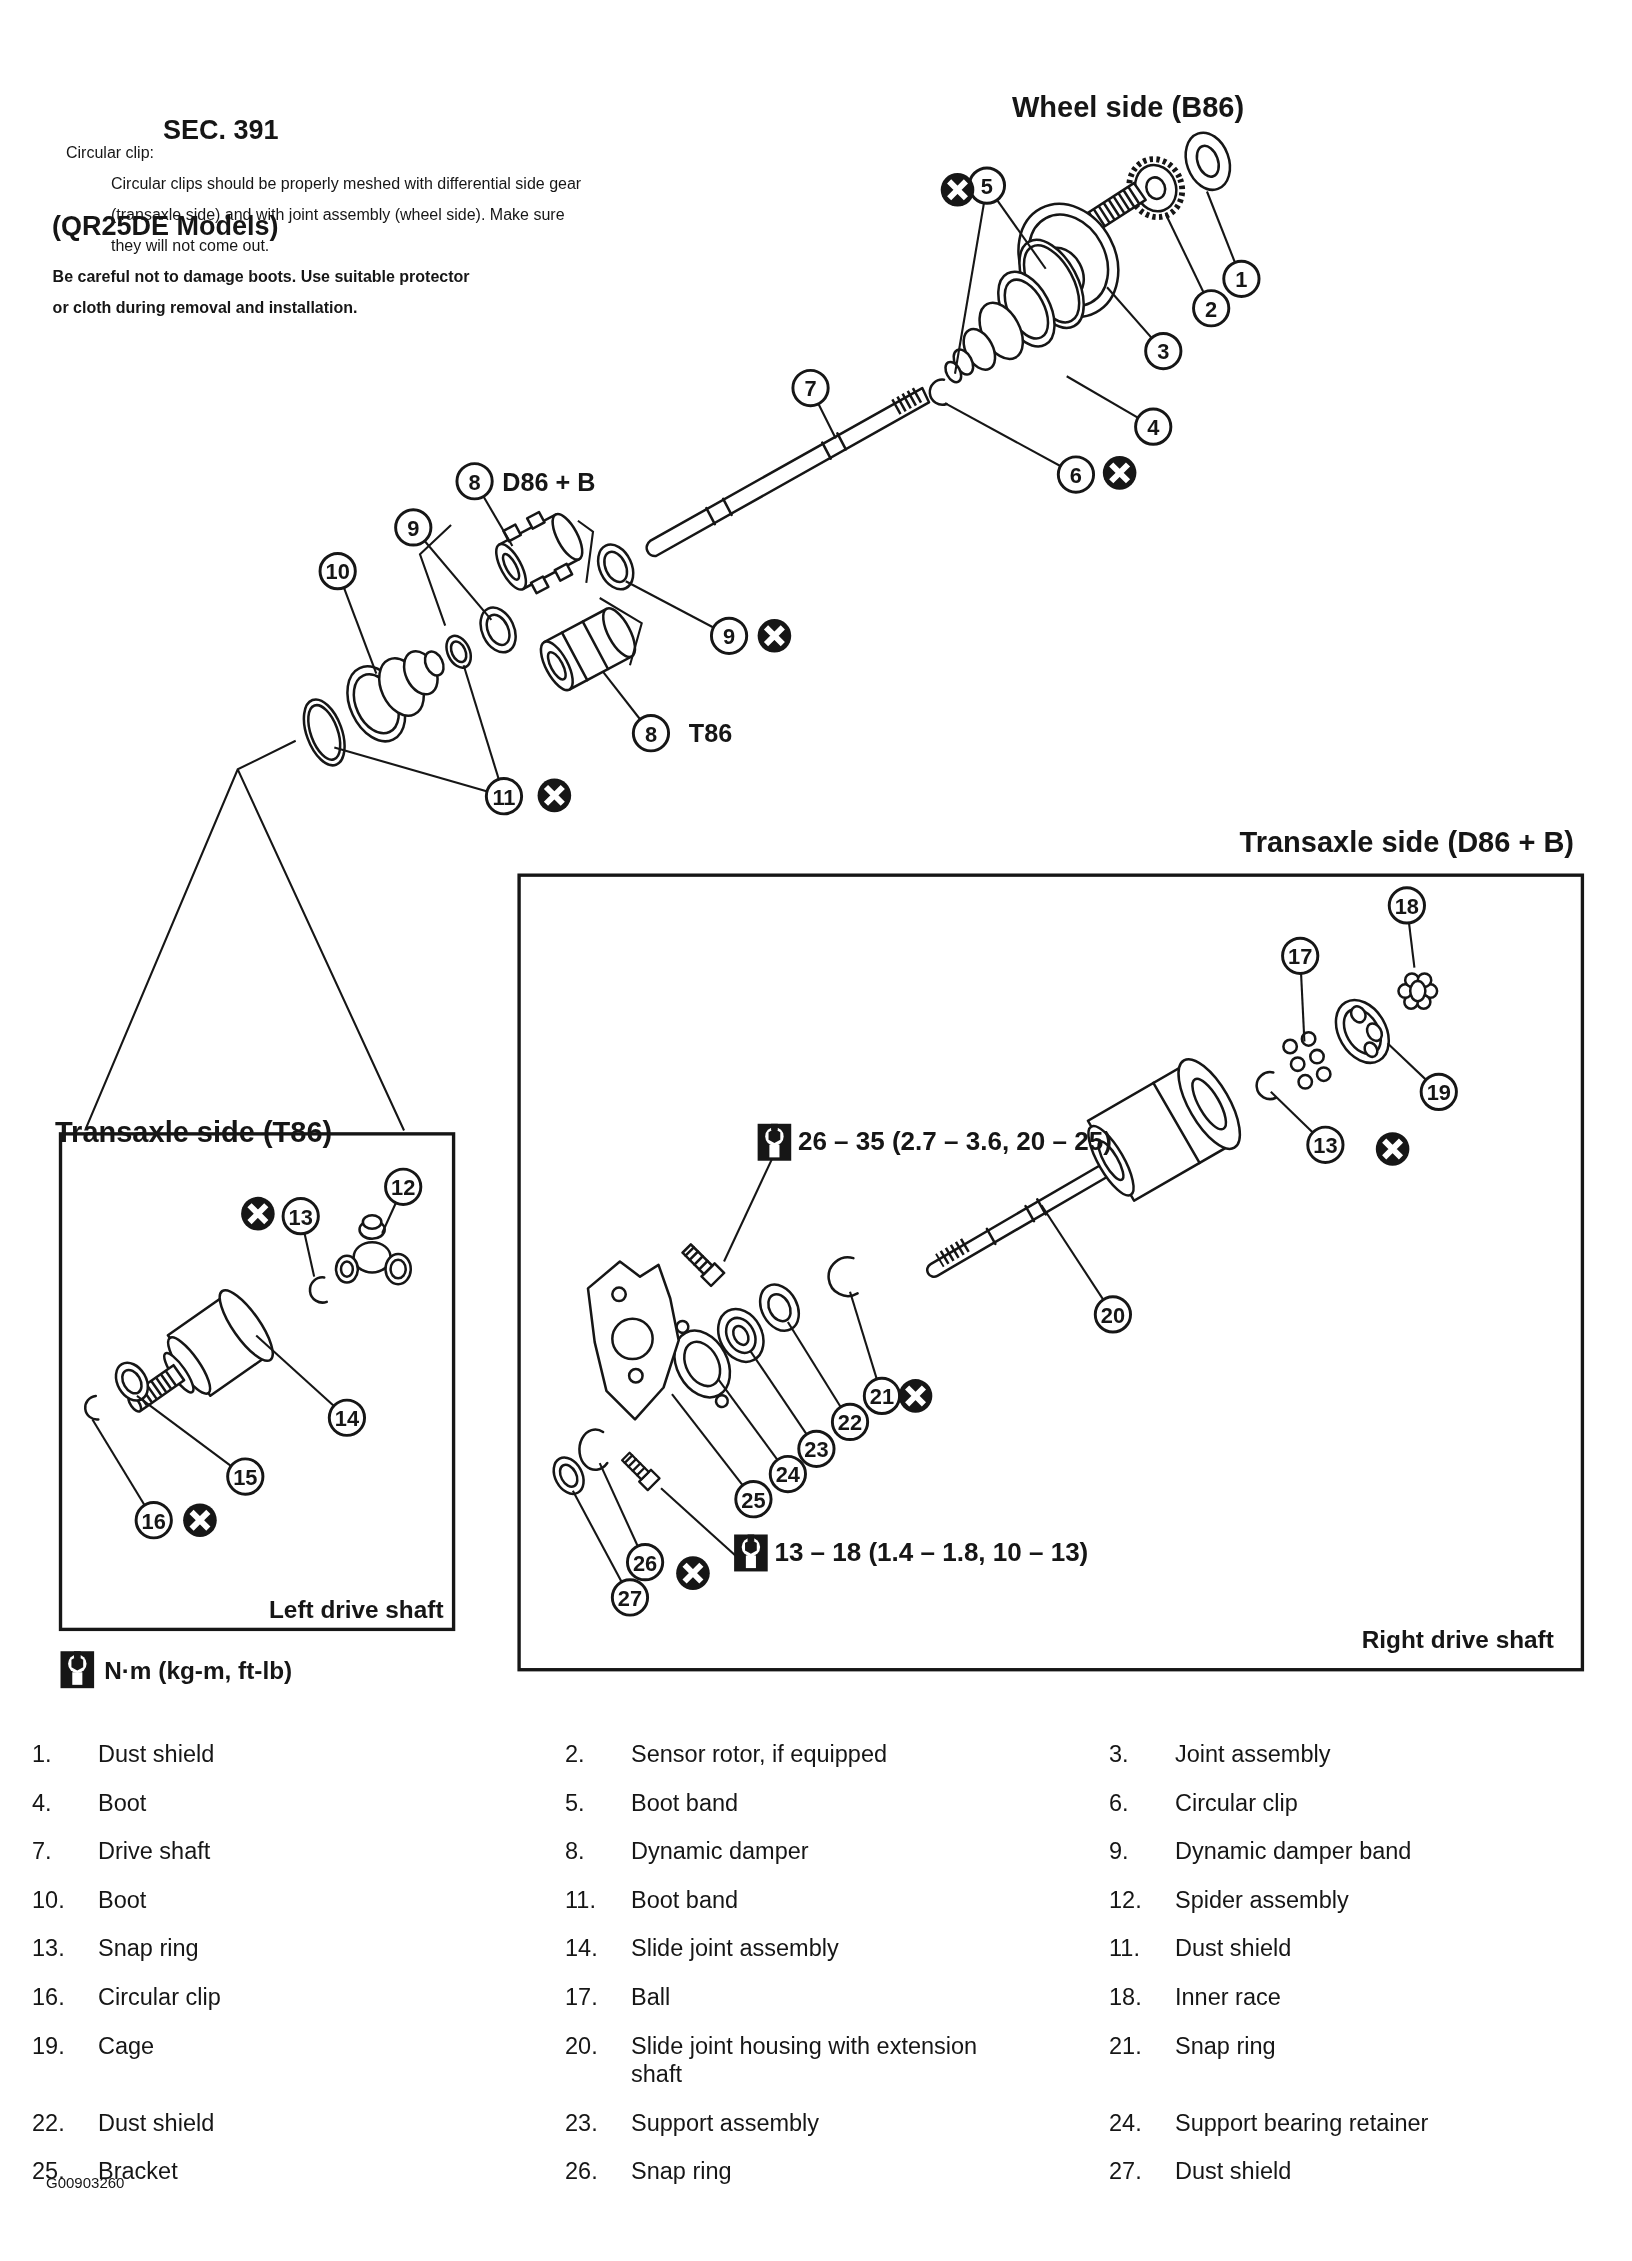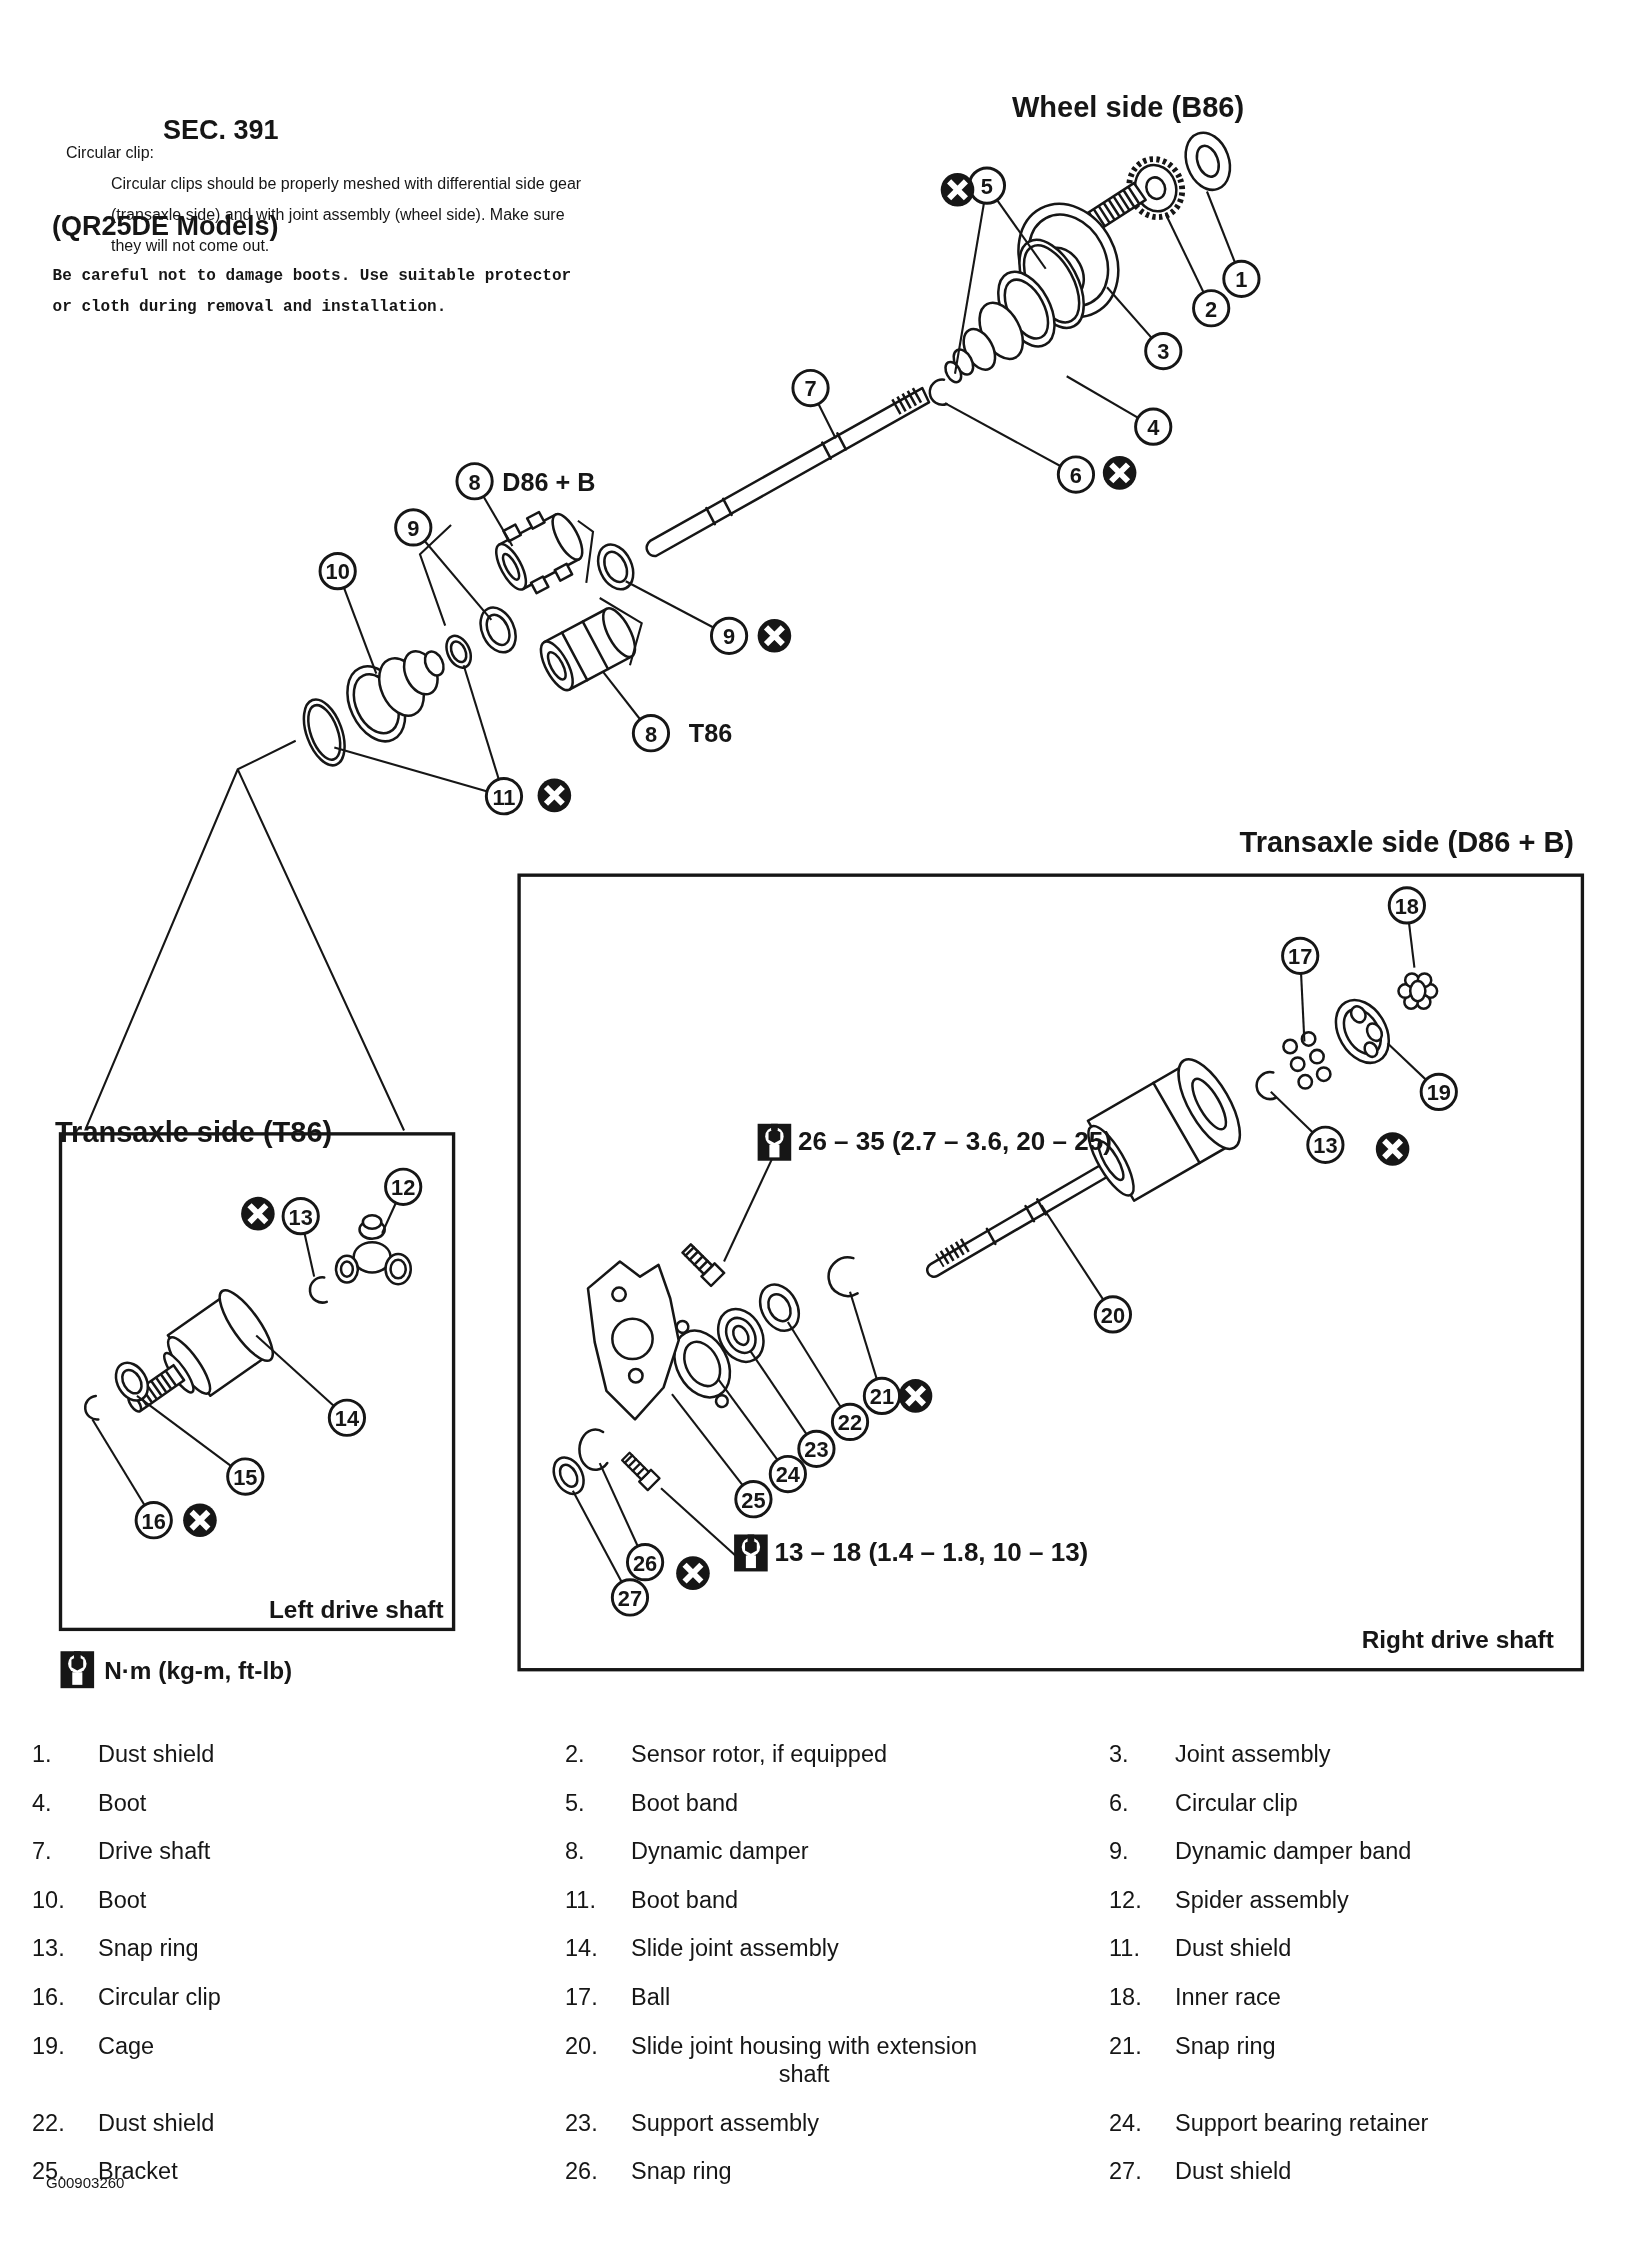--- a/index.html
+++ b/index.html
@@ -2,40 +2,40 @@
 <html style="font-size:13.4px"><head>
 <meta charset="utf-8">
 <style>
   html,body{margin:0;padding:0;}
   body{width:1632px;height:2261px;background:#fff;position:relative;
        font-family:"Liberation Sans",sans-serif;color:#161616;}
   .abs{position:absolute;}
   .hdr{left:52px;top:50px;font-size:27px;font-weight:700;line-height:32px;white-space:pre;text-align:right;}
   .note{left:66px;top:137px;font-size:16px;line-height:31px;}
   .note-body{margin-left:45px;}
-  .note-warning{margin-left:-13.4px;font-weight:700;font-family:Liberation Mono, monospace;}
+  .note-warning{margin-left:-13.4px;font-weight:700;}
   .dlabel{font-size:29px;font-weight:700;white-space:nowrap;}
   .lbl-wheel{left:1012px;top:91px;}
   .lbl-d86{right:58px;top:826px;}
   .lbl-t86{left:55px;top:1084px;margin-top:32px;}
   #diagram{position:absolute;left:0;top:0;width:1632px;height:2261px;}
   .pt{fill:#fff;stroke:#161616;stroke-width:3;stroke-linejoin:round;}
   .ln{fill:none;stroke:#161616;stroke-width:3;stroke-linecap:round;stroke-linejoin:round;}
   .leader{stroke:#161616;stroke-width:2.5;fill:none;}
   .spline{fill:none;stroke:#161616;}
   .box{fill:none;stroke:#161616;stroke-width:4;}
   .callout-circle{fill:#fff;stroke:#161616;stroke-width:3.5;}
   .callout-num{font-size:26px;font-weight:700;fill:#161616;}
   .svgtext{font-weight:700;fill:#161616;}
   .t31{font-size:31px;} .t30{font-size:30px;} .t29{font-size:29px;}
   .parts{left:32px;top:1740px;width:1579px;display:grid;
          grid-template-columns:533px 544px auto;row-gap:20px;font-size:23.5px;line-height:28.6px;}
   .part-item{display:flex;align-items:flex-start;}
   .part-num{display:inline-block;width:66px;flex:0 0 66px;}
-  .part-name{white-space:pre-line;text-align:center;}
+  .part-name{white-space:pre-line;}
   .figid{left:46px;top:2174px;font-size:15px;}
 </style>
 </head>
 <body>
 
 <div class="abs hdr">
   <div>SEC. 391</div>
   <div>(QR25DE Models)</div>
 </div>
 

